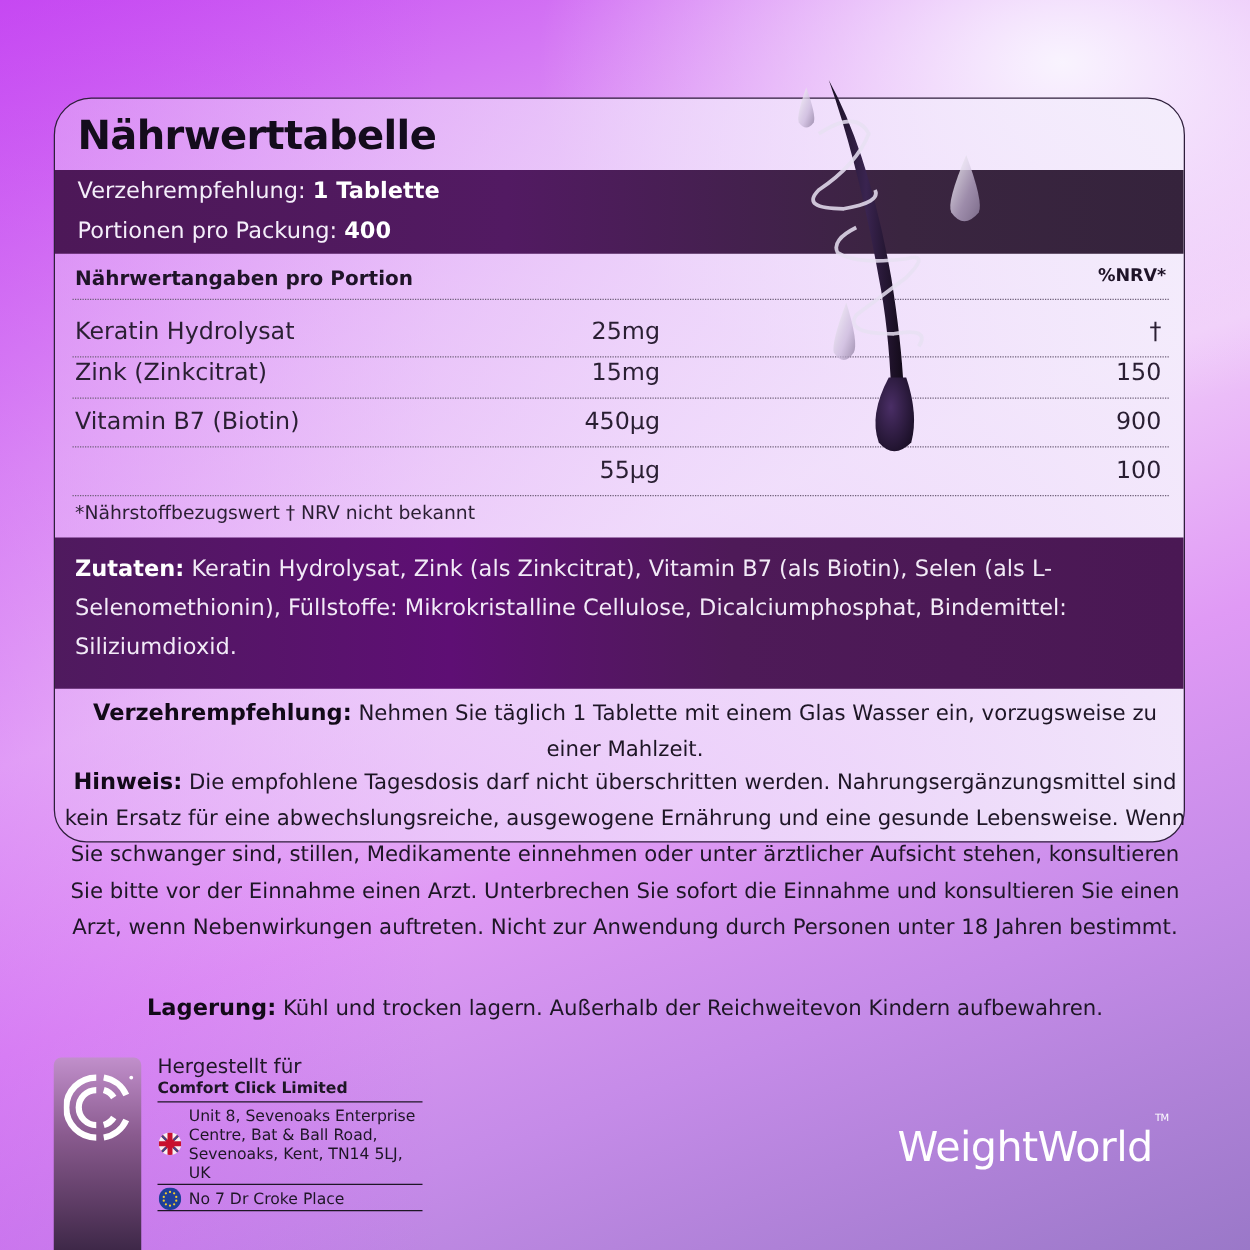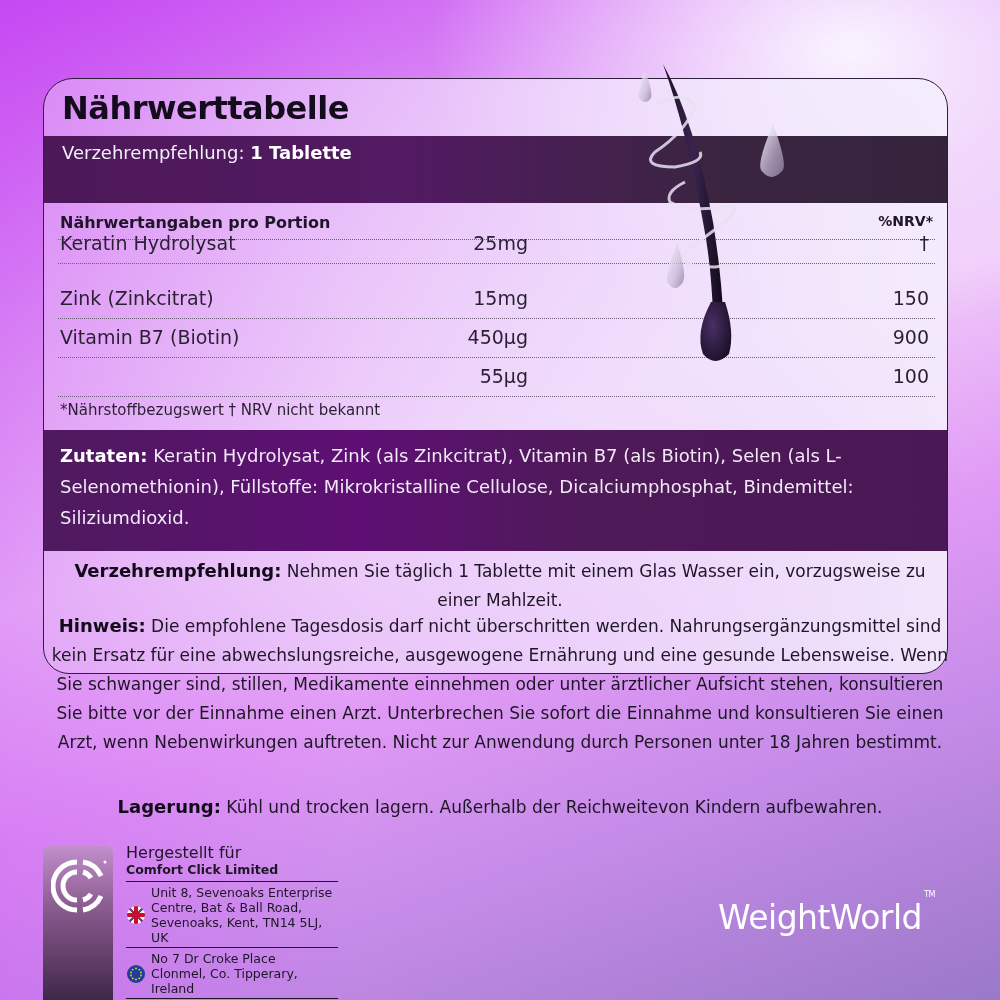--- a/index.html
+++ b/index.html
@@ -110,28 +110,32 @@
 <div class="bg-left"></div>
 
 <div class="panel">
   <div class="panel-title">Nährwerttabelle</div>
 
   <div class="band">
     <div class="band-line l1">
       <span>Verzehrempfehlung:</span>
       <b>1 Tablette</b>
     </div>
+    <div class="band-line l2">
+      <span>Portionen pro Packung:</span>
+      <b>400</b>
+    </div>
   </div>
 
   <div class="thead">
     <span class="h-left">Nährwertangaben pro Portion</span>
     <span class="h-right">%NRV*</span>
   </div>
 
-  <div class="row" style="top:146px;">
+  <div class="row" style="top:168px;">
     <span class="name">Keratin Hydrolysat</span>
     <span class="amount">25mg</span>
     <span class="nrv">†</span>
   </div>
   <div class="row" style="top:201px;">
     <span class="name">Zink (Zinkcitrat)</span>
     <span class="amount">15mg</span>
     <span class="nrv">150</span>
   </div>
   <div class="row" style="top:240px;">
@@ -231,21 +235,20 @@
         <circle cx="14" cy="10.5" r="0.9"></circle>
           <circle cx="12.3" cy="13.4" r="0.9"></circle>
           <circle cx="9" cy="14.5" r="0.9"></circle>
         <circle cx="5.7" cy="13.4" r="0.9"></circle>
           <circle cx="4" cy="10.5" r="0.9"></circle>
           <circle cx="4" cy="7.5" r="0.9"></circle>
         <circle cx="5.7" cy="4.6" r="0.9"></circle>
       </g>
     </svg>
     <div>No 7 Dr Croke Place</div>
-    <div>Clonmel, Co. Tipperary, Ireland</div>
   </div>
   <div class="sep"></div>
 
 </div>
 
 <div class="ww-logo">
   <span>WeightWorld</span><sup>TM</sup>
 </div>
 
 </body></html>

